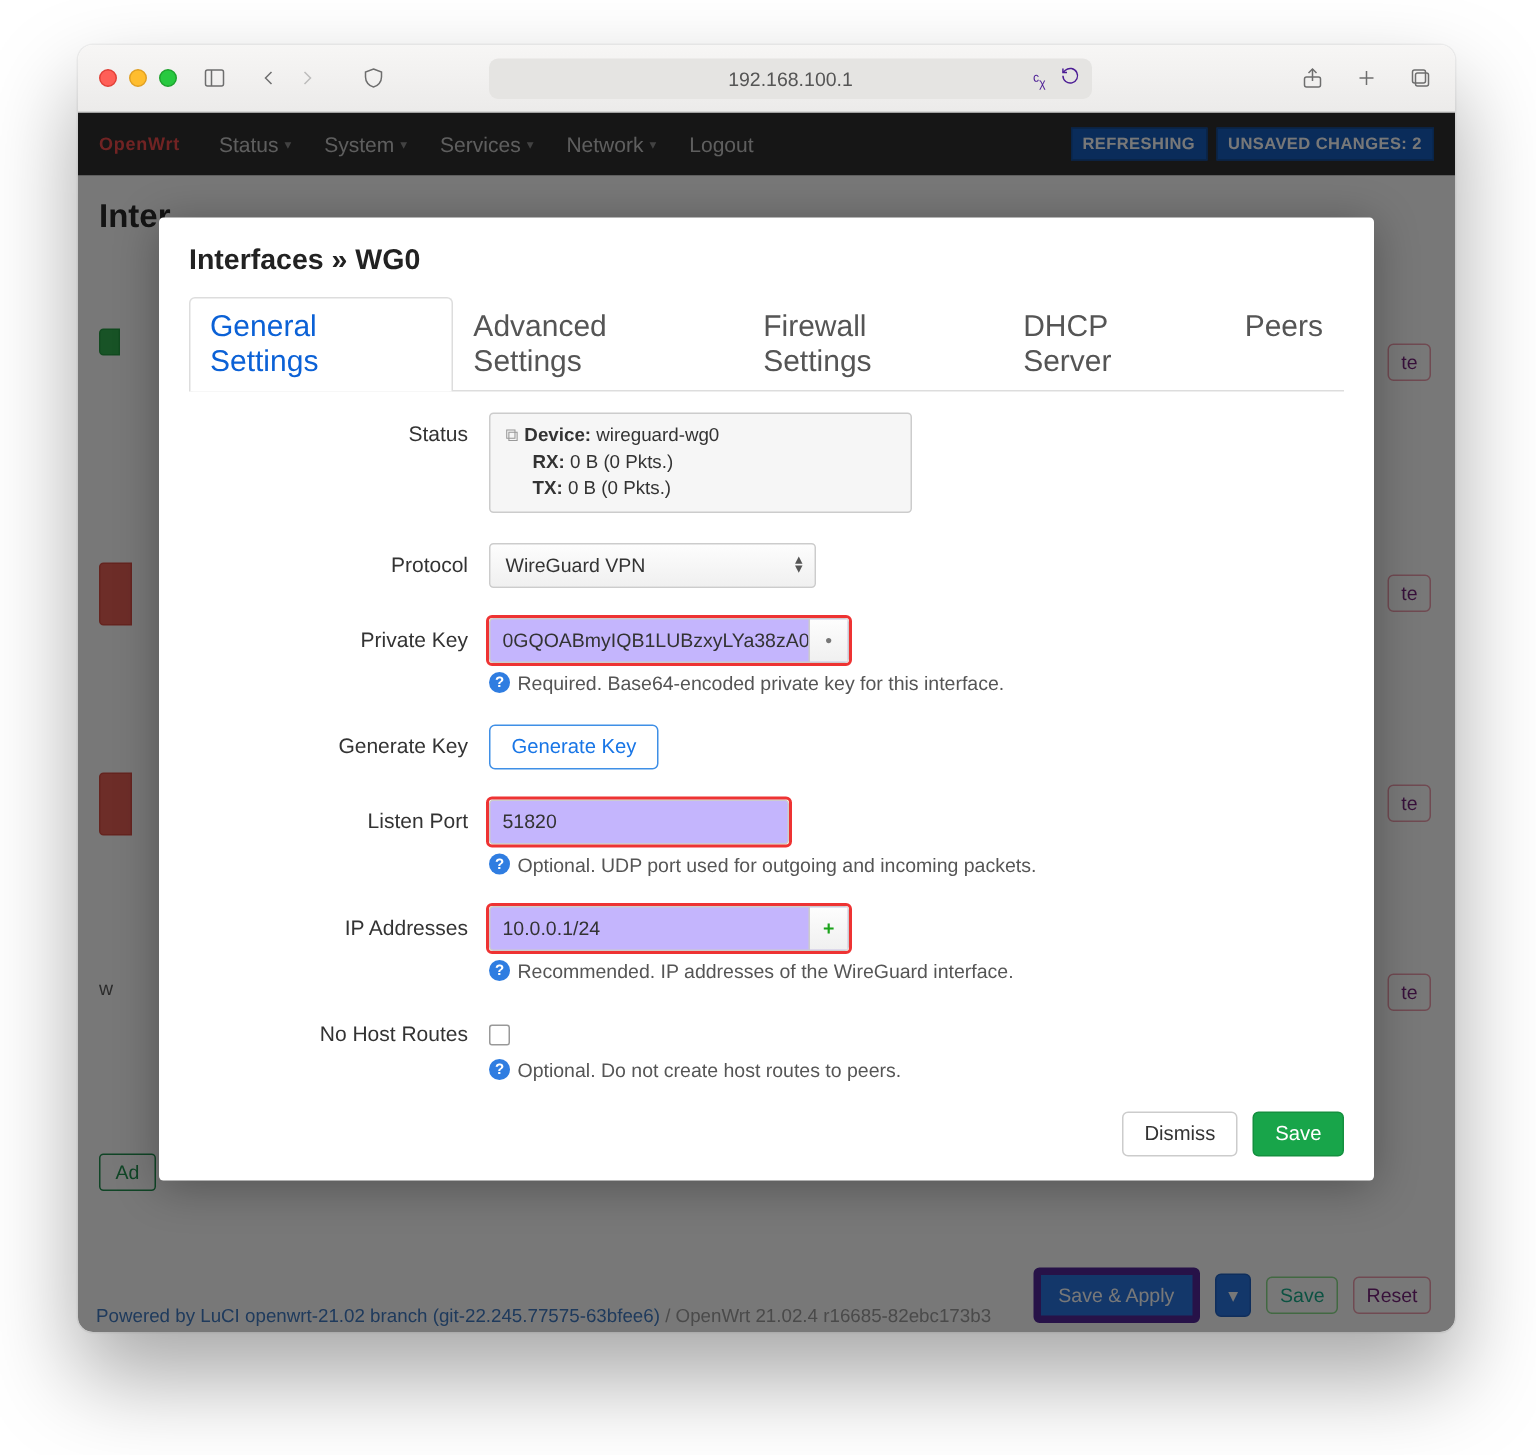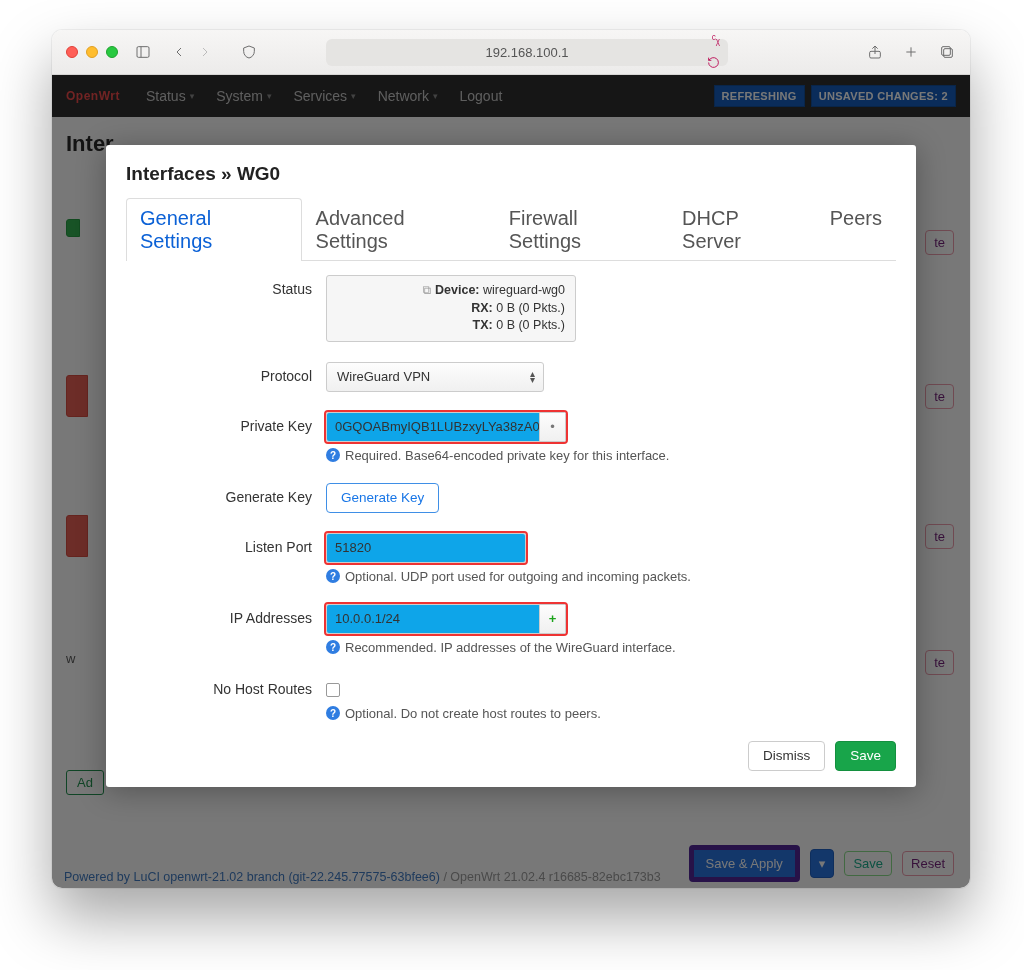--- a/index.html
+++ b/index.html
@@ -48,21 +48,21 @@
     height: 27px;
     background: #e5e4e2;
     border-radius: 6px;
     display: flex;
     align-items: center;
     justify-content: center;
     position: relative;
     font-size: 13px;
     color: #555;
   }
-  .addr .right-icons { position:absolute; right:8px; display:flex; gap:10px; align-items:flex-end; color:#be185d;flex-direction:column; }
+  .addr .right-icons { position:absolute; right:8px; display:flex; gap:10px; align-items:flex-end; color:#4c1d95; }
   .right-tb { display:flex; gap:18px; align-items:center; }
 
   
   .page {
     position: relative;
     flex: 1;
     background: #f0f0f0;
     overflow: hidden;
   }
   .navbar {
@@ -128,24 +128,23 @@
   .form-label {
     width:200px; text-align:right; padding-right:14px;
     padding-top:6px; color:#333; font-size:14px;
   }
   .form-field { flex:1; }
 
   .status-box {
     border:1px solid #ccc; border-radius:3px;
     background:#f6f6f6;
     padding:6px 10px;
-    width: 250px;
+    width: 282px;
     font-size:12.5px; line-height:1.4;
     color:#333;
-    text-align:right;
   }
   .status-box b { font-weight:600; }
   .status-box .dev-icon { color:#999; margin-right:4px; font-size:12px; }
 
   .select {
     width:218px; height:30px;
     border:1px solid #ccc; background:linear-gradient(#fdfdfd,#f0f0f0);
     border-radius:3px;
     display:flex; align-items:center;
     padding:0 10px;
@@ -157,21 +156,21 @@
   .checkbox {
     width:14px; height:14px; border:1px solid #999; border-radius:2px;
     display:inline-flex; align-items:center; justify-content:center;
     background:#fff; font-size:11px; color:#333; margin-top:8px;
   }
 
   .text-input {
     width:218px; height:30px;
     border:1px solid #ccc; border-radius:3px;
     padding:0 8px; font-size:13px; color:#333;
-    background:#0ea5e9;
+    background:#c4b5fd;
     display:flex; align-items:center;
   }
   .text-input.with-btn { padding-right:0; }
   .text-input .inner { flex:1; overflow:hidden; white-space:nowrap; }
   .text-input .append {
     width:26px; height:100%; border-left:1px solid #ccc;
     background:linear-gradient(#fdfdfd,#f0f0f0);
     display:flex; align-items:center; justify-content:center;
     color:#777; font-size:13px;
   }

